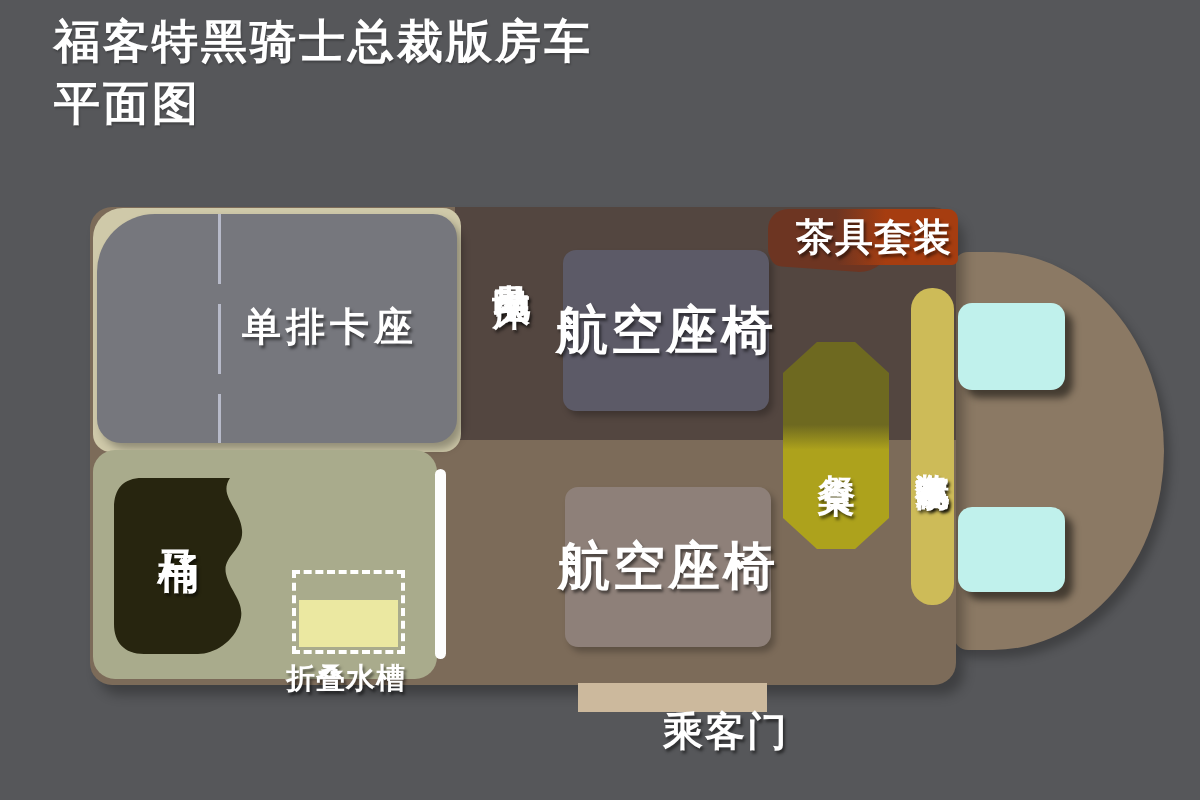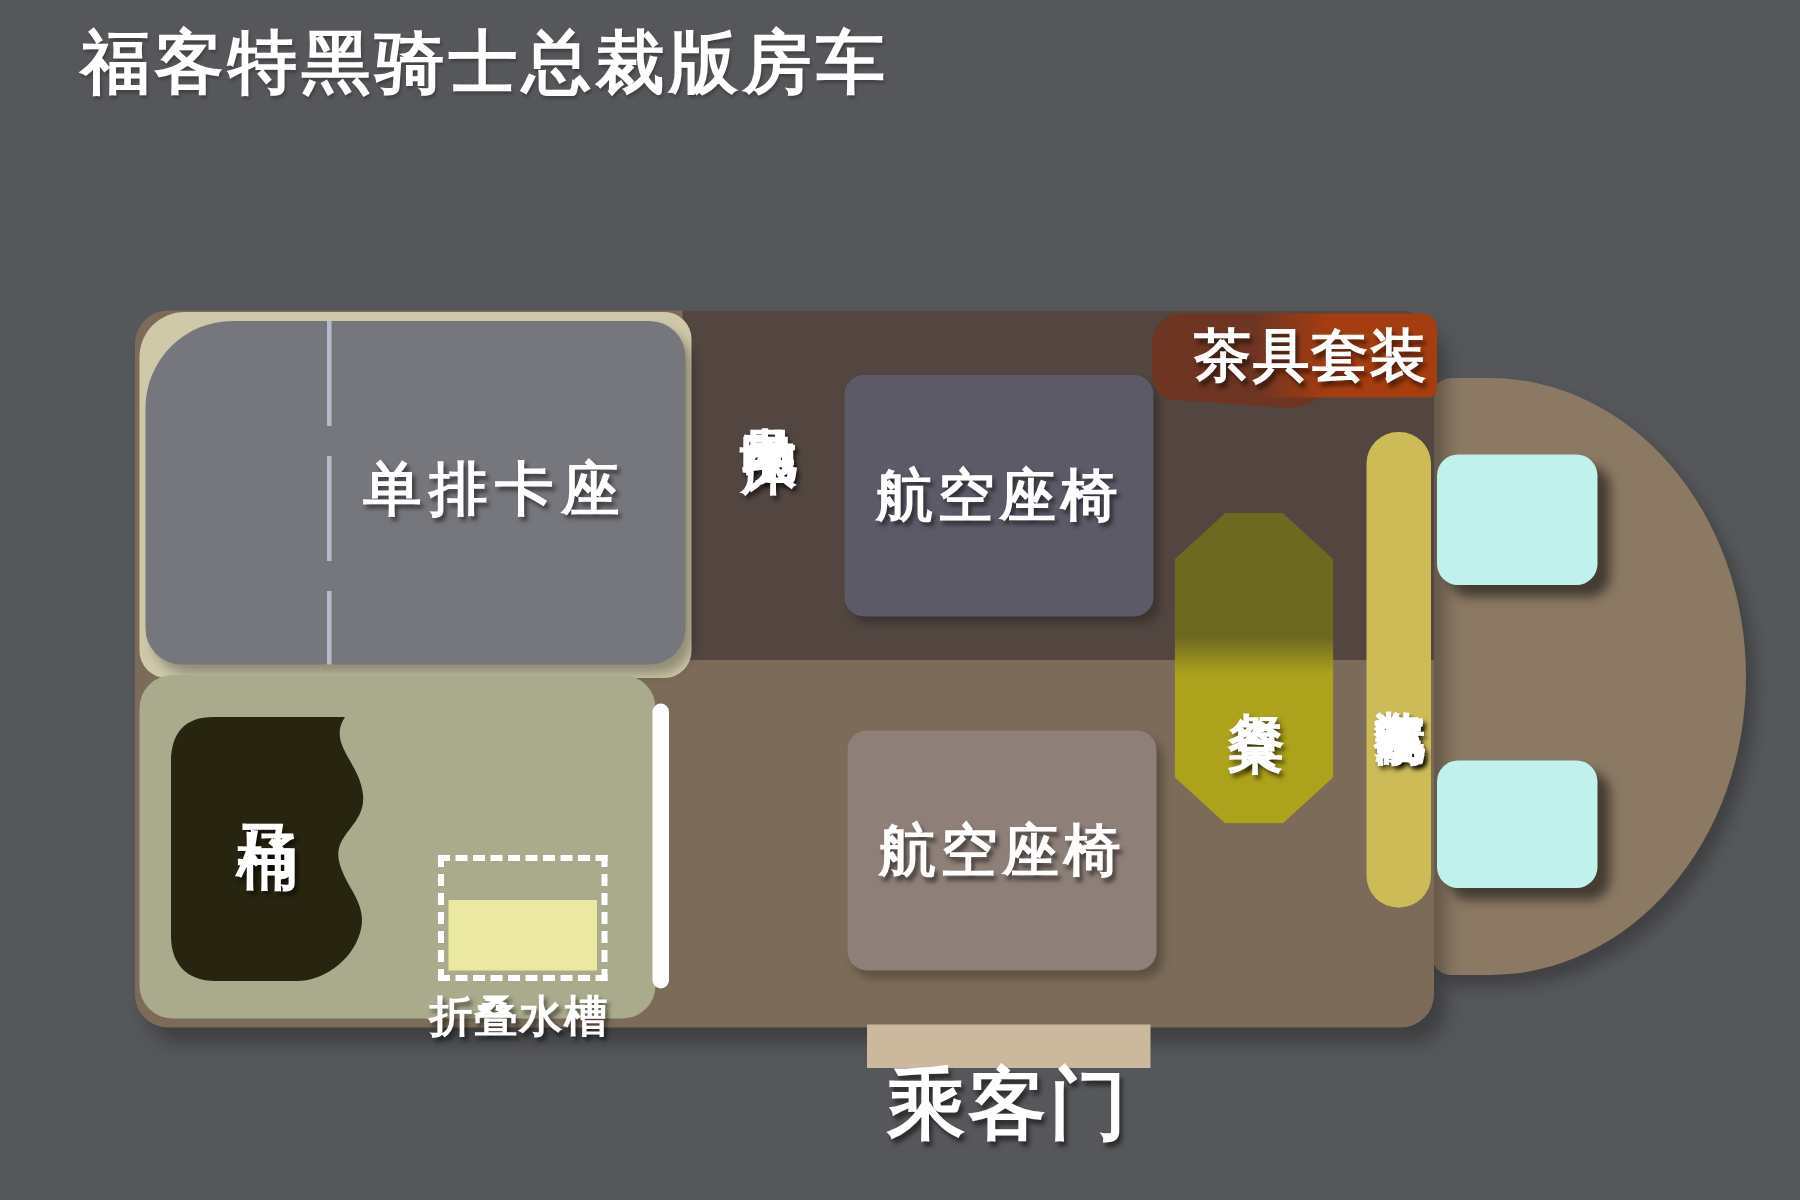--- a/index.html
+++ b/index.html
@@ -124,35 +124,36 @@
     position:absolute;color:var(--label,#ffffff);
     font-weight:900;line-height:1.06;
     text-shadow:2px 3px 3px rgba(0,0,0,.5);
     white-space:nowrap;
   }
   .lbl-inline{position:static;color:var(--label,#ffffff);font-weight:900;
     text-shadow:2px 3px 3px rgba(0,0,0,.5);white-space:nowrap;}
   .vert{writing-mode:vertical-rl;text-orientation:upright;letter-spacing:2px;}
   .booth-label{left:242px;top:306px;font-size:39px;letter-spacing:5px;}
   .bed-label{left:491px;top:254px;font-size:38px;}
-  .seat-label{font-size:38px;letter-spacing:3px;}
+  .seat-label{font-size:52px;letter-spacing:3px;}
   .tea-label{font-size:38px;letter-spacing:1px;padding-right:6px;}
   .table-label{font-size:38px;}
   .tv-label{font-size:34px;letter-spacing:0;}
   .toilet-label{left:156px;top:518px;font-size:41px;}
   .sink-label{left:286px;top:643px;font-size:29px;letter-spacing:1px;margin-top:20px;}
-  .door-label{left:578px;top:710px;width:189px;text-align:center;font-size:52px;letter-spacing:2px;}
+  .door-label{left:600px;top:710px;width:189px;text-align:right;font-size:40px;letter-spacing:2px;}
 </style>
 </head>
 <body>
 
 <div id="stage">
 
   <div class="title">
     <div>福客特黑骑士总裁版房车</div>
+    <div>平面图</div>
   </div>
 
   <div class="cab"></div>
 
   <div class="body-shell"></div>
 
   <div class="bed-area"></div>
 
   <div class="pad"></div>
   <div class="booth"></div>

